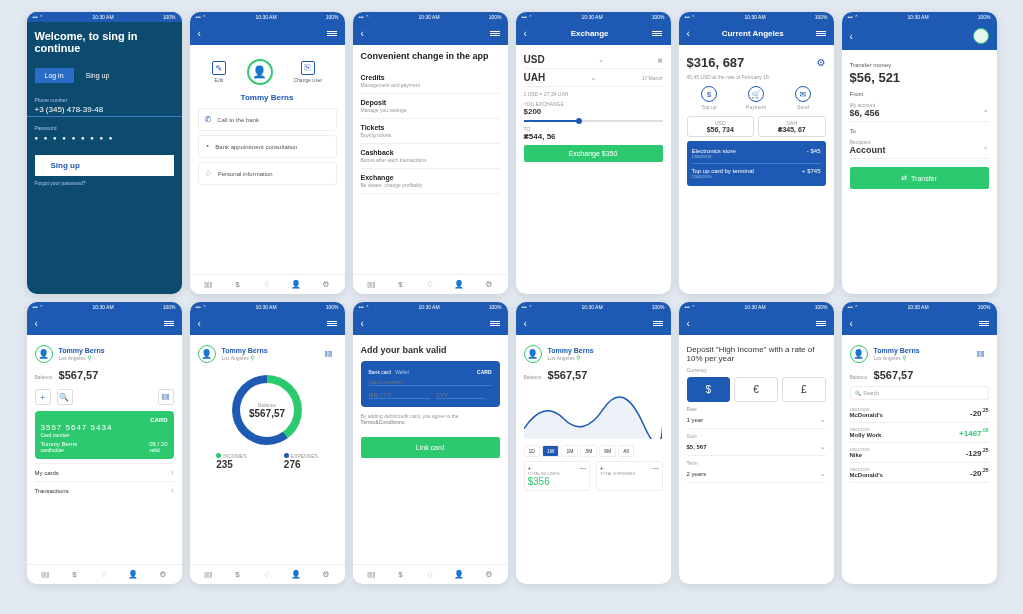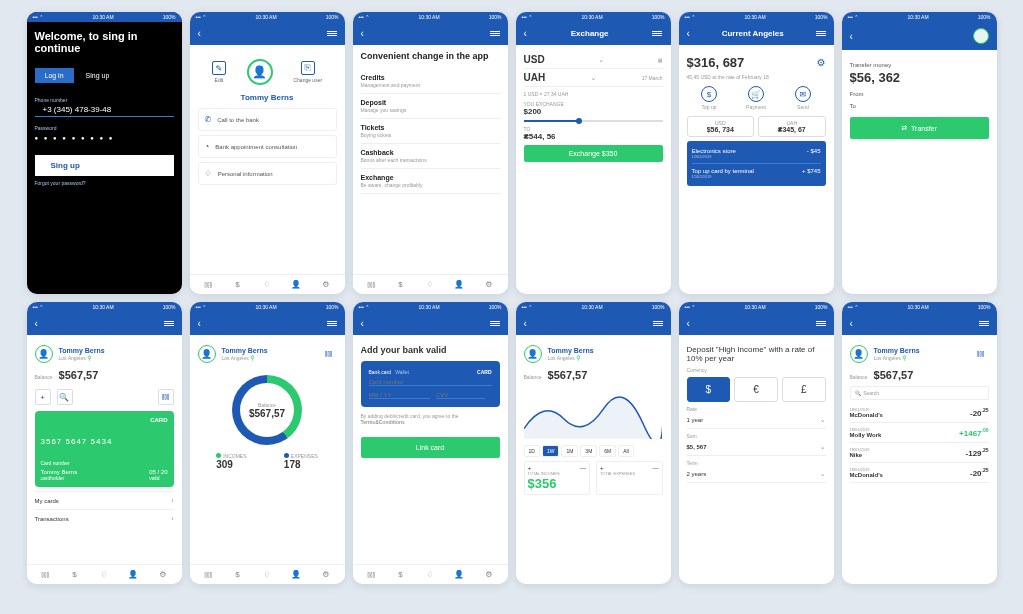--- a/index.html
+++ b/index.html
@@ -1,34 +1,34 @@
 <!DOCTYPE html>
 <html><head>
 <meta charset="utf-8">
 <style>
 *{margin:0;padding:0;box-sizing:border-box;font-family:-apple-system,Helvetica,Arial,sans-serif}
 body{background:#e1e8f0;padding:12px;display:flex;flex-wrap:wrap;gap:8px;justify-content:center}
 .phone{width:155px;height:282px;background:#fff;border-radius:10px;overflow:hidden;display:flex;flex-direction:column;box-shadow:0 2px 8px rgba(0,0,0,.1);font-size:6px}
-.phone.dark{background:#000000}
+.phone.dark{background:#0c4a6e}
 .statusbar{height:10px;background:#1e59b3;color:#fff;display:flex;justify-content:space-between;align-items:center;padding:0 6px;font-size:5px}
 .header{background:#1e59b3;color:#fff;padding:6px 8px;display:flex;align-items:center;justify-content:space-between}
 .header .back{font-size:10px;cursor:pointer}
 .header .title{font-size:8px;font-weight:600}
 .header .menu{display:flex;flex-direction:column;gap:1px;cursor:pointer}
 .header .menu span{width:10px;height:1px;background:#fff}
 .content{flex:1;padding:6px 8px;overflow:hidden;color:#333}
 .bottomnav{height:20px;background:#fff;border-top:1px solid #eee;display:flex;justify-content:space-around;align-items:center;padding:0 4px}
 .bottomnav .nav-icon{width:12px;height:12px;display:flex;align-items:center;justify-content:center;color:#888;font-size:8px}
 
 .welcome-text{color:#fff;font-size:11px;font-weight:600;padding:8px}
 .tab-row{display:flex;gap:2px;padding:0 8px;margin:6px 0}
 .tab{padding:4px 10px;color:#fff;font-size:7px;cursor:pointer}
 .tab.active{background:#2a6dc9}
 .field-label{color:#a8c5ed;font-size:5px;padding:0 8px;margin-top:8px}
-.field-value{color:#fff;font-size:8px;padding:2px 8px;border-bottom:1px solid #3a7ad0;margin:0 8px}
+.field-value{color:#fff;font-size:8px;padding:2px 8px;border-bottom:1px solid #3a7ad0;margin:0 0}
 .dots{padding:4px 8px;letter-spacing:2px;color:#fff}
 .btn-white{background:#fff;color:#1e59b3;padding:6px 16px;margin:10px 8px 4px;font-size:8px;font-weight:600;display:inline-block;cursor:pointer}
 .forgot{color:#a8c5ed;font-size:5px;padding:0 8px}
 
 .user-row{display:flex;justify-content:space-around;align-items:center;padding:8px 4px}
 .user-icon{display:flex;flex-direction:column;align-items:center;gap:2px;font-size:5px;color:#666}
 .user-icon .ic{width:14px;height:14px;border:1px solid #1e59b3;border-radius:2px;display:flex;align-items:center;justify-content:center;color:#1e59b3;font-size:8px}
 .avatar-lg{width:26px;height:26px;border:2px solid #2dc96e;border-radius:50%;display:flex;align-items:center;justify-content:center;color:#999;font-size:12px}
 .user-name{text-align:center;color:#1e59b3;font-size:8px;font-weight:600;margin-bottom:6px}
 .list-card{border:1px solid #eee;border-radius:3px;padding:6px;margin-bottom:4px;display:flex;align-items:center;gap:6px;font-size:6px;color:#555}
@@ -70,21 +70,21 @@
 .btn-green-lg{background:#2dc96e;color:#fff;padding:7px;font-size:7px;text-align:center;border-radius:2px;margin-top:8px;display:flex;align-items:center;justify-content:center;gap:4px;cursor:pointer}
 
 .profile-row{display:flex;align-items:center;gap:6px;padding:4px 0}
 .profile-av{width:18px;height:18px;border:1.5px solid #2dc96e;border-radius:50%;display:flex;align-items:center;justify-content:center;color:#999;font-size:9px}
 .profile-info .n{color:#1e59b3;font-size:7px;font-weight:600}
 .profile-info .l{font-size:5px;color:#999}
 .bal-row{display:flex;align-items:baseline;gap:6px;padding:2px 0}
 .icon-row{display:flex;gap:6px;margin:6px 0}
 .icon-btn{width:16px;height:16px;border:1px solid #ddd;border-radius:2px;display:flex;align-items:center;justify-content:center;color:#1e59b3;font-size:8px;cursor:pointer}
 .card-green{background:#2dc96e;color:#fff;border-radius:4px;padding:6px;margin:4px 0;font-size:5px}
-.card-green .num{font-size:8px;letter-spacing:1px;margin:14px 0}
+.card-green .num{font-size:8px;letter-spacing:1px;margin:0 0}
 .menu-item{border-top:1px solid #eee;padding:5px 0;font-size:6px;display:flex;justify-content:space-between;align-items:center}
 
 .donut-wrap{position:relative;width:70px;height:70px;margin:8px auto}
 .donut{width:70px;height:70px;border-radius:50%;background:conic-gradient(#2dc96e 0 40%,#1e59b3 40% 100%)}
 .donut-hole{position:absolute;top:8px;left:8px;width:54px;height:54px;background:#fff;border-radius:50%;display:flex;flex-direction:column;align-items:center;justify-content:center}
 .stat-row{display:flex;justify-content:space-around;margin-top:6px}
 .stat .dot{width:5px;height:5px;border-radius:50%;display:inline-block;margin-right:2px}
 .stat .l{font-size:5px;color:#999}
 .stat .v{font-size:10px;font-weight:700}
 
@@ -93,21 +93,21 @@
 .card-blue input{background:none;border:none;border-bottom:1px solid #3a7ad0;color:#fff;font-size:6px;width:100%}
 
 .chart-area{height:50px;margin:6px 0;position:relative}
 .chart-line{position:absolute;inset:0}
 .period-row{display:flex;gap:2px;font-size:5px;margin:4px 0}
 .period{padding:2px 4px;border:1px solid #eee;border-radius:2px;cursor:pointer}
 .period.active{background:#1e59b3;color:#fff}
 .totals{display:flex;gap:6px}
 .total-box{flex:1;border:1px solid #eee;border-radius:2px;padding:3px}
 .total-box .l{font-size:4px;color:#999}
-.total-box .v{font-size:13px;font-weight:700;color:#2dc96e}
+.total-box .v{font-size:10px;font-weight:400;color:#2dc96e}
 
 .dep-title{font-size:8px;margin:4px 0}
 .cur-btns{display:flex;gap:4px;margin:4px 0}
 .cur-btn{flex:1;border:1px solid #ddd;border-radius:3px;padding:6px;text-align:center;font-size:10px;cursor:pointer}
 .cur-btn.active{background:#1e59b3;color:#fff;border-color:#1e59b3}
 .form-row{border-bottom:1px solid #eee;padding:4px 0;display:flex;justify-content:space-between;align-items:center;font-size:6px}
 
 .search-box{border:1px solid #eee;border-radius:2px;padding:3px 5px;font-size:5px;color:#999;margin:3px 0}
 .trans-item{border-bottom:1px solid #eee;padding:4px 0;display:flex;justify-content:space-between}
 .trans-item .d{font-size:4px;color:#999}
@@ -346,23 +346,37 @@
       <span>10:30 AM</span>
       <span>100%</span>
     </div>
   <div class="header">
       <span class="back">‹</span>
       <span></span>
       <div class="avatar-sm"></div>
     </div>
   <div class="content">
     <div class="section-label">Transfer money</div>
-    <div class="big-amount">$56, 362</div>
+    <div class="big-amount">$56, 521</div>
     <div class="section-label">From</div>
+    <div class="acc-box">
+        <span>
+          <div class="tiny">My account</div>
+          <div style="font-size:9px;font-weight:700">$6, 456</div>
+        </span>
+        <span class="chev">⌄</span>
+      </div>
     <div class="section-label">To</div>
+    <div class="acc-box">
+        <span>
+          <div class="tiny">Recipient</div>
+          <div style="font-size:9px;font-weight:700">Account</div>
+        </span>
+        <span class="chev">⌄</span>
+      </div>
     <div class="btn-green-lg">
         <span>⇄</span>
         <span>Transfer</span>
       </div>
   </div>
 </div>
 
 <div class="phone">
   <div class="statusbar">
       <span>••• ⌃</span>
@@ -455,25 +469,25 @@
     <div class="donut-wrap">
       <div class="donut"></div>
       <div class="donut-hole">
           <div class="tiny">Balance</div>
           <div style="font-size:10px;font-weight:700">$567,57</div>
         </div>
     </div>
     <div class="stat-row">
       <div class="stat">
           <div class="l"><span class="dot" style="background:#2dc96e"></span><span>INCOMES</span></div>
-          <div class="v">309</div>
+          <div class="v">235</div>
         </div>
       <div class="stat">
           <div class="l"><span class="dot" style="background:#1e59b3"></span><span>EXPENSES</span></div>
-          <div class="v">178</div>
+          <div class="v">276</div>
         </div>
     </div>
   </div>
   <div class="bottomnav">
       <span class="nav-icon">⫾⫾⫾</span>
       <span class="nav-icon">$</span>
       <span class="nav-icon">♢</span>
       <span class="nav-icon">👤</span>
       <span class="nav-icon">⚙</span>
     </div>

